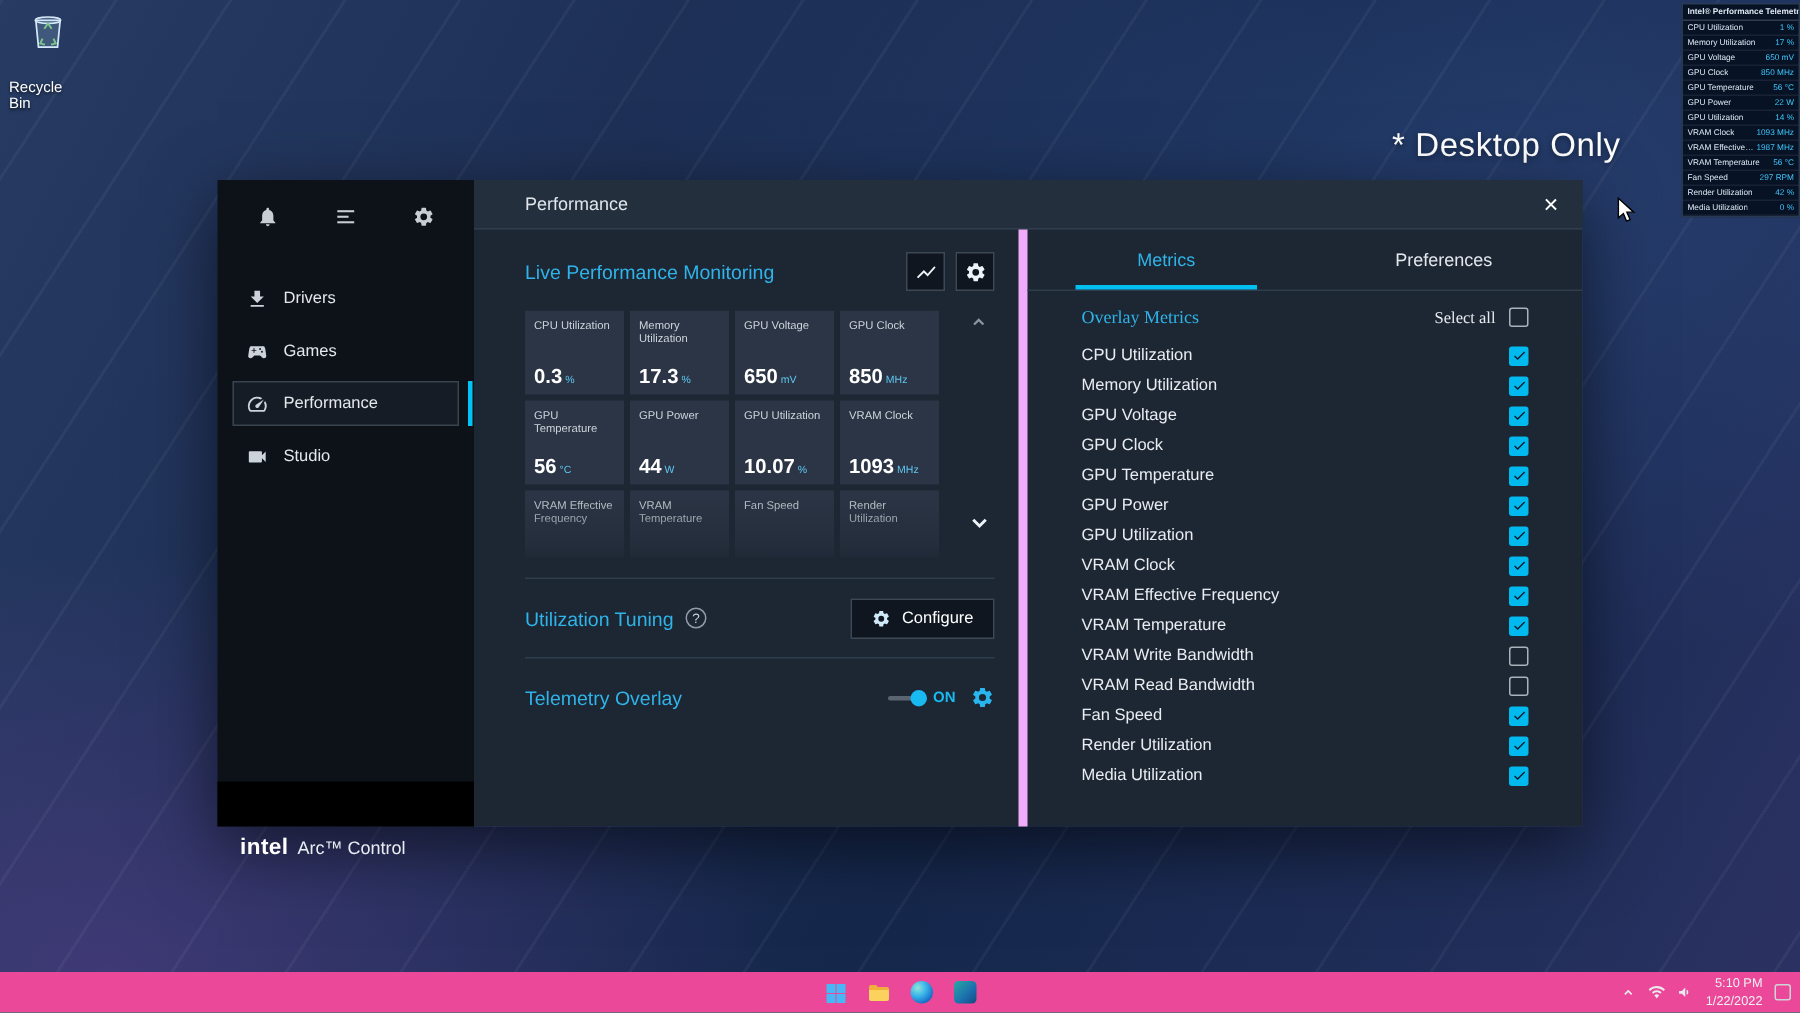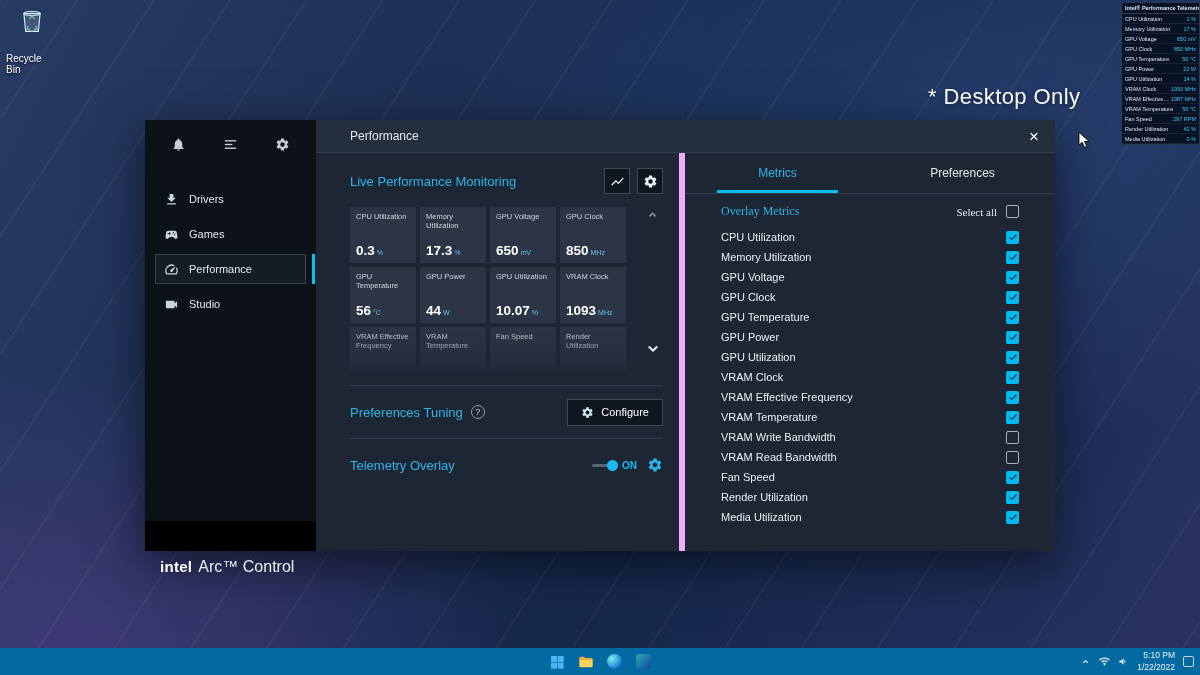--- a/index.html
+++ b/index.html
@@ -43,21 +43,21 @@
   .sidebar-top { height:36px; margin-top:6px; display:flex; align-items:center; justify-content:space-between; padding:0 26px; }
   .sidebar-top .ic { width:15px; height:15px; color:#c8cdd3; fill:#c8cdd3; }
   .nav { margin-top:22px; padding:0 10px; }
   .nav-item { height:30px; margin-bottom:5px; display:flex; align-items:center; gap:10px; padding:0 8px;
     color:#e4e8ec; font-size:11px; border:1px solid transparent; position:relative; }
   .nav-item .ic { width:15px; height:15px; fill:#ccd3da; color:#ccd3da; flex:0 0 auto; }
   .nav-item.active { background:#151c25; border-color:#39434e; }
   .nav-item.active::after { content:""; position:absolute; right:-10px; top:-1px; bottom:-1px; width:3px; background:#00c4f5; }
   .sidebar-logo { margin-top:auto; height:30px; background:#000; display:flex; align-items:baseline; gap:6px; padding:0 15px; }
   .logo-intel { color:#fff; font-size:15px; font-weight:bold; letter-spacing:0.3px; }
-  .logo-product { color:#e9edf1; font-size:16px;margin-top:37px; }
+  .logo-product { color:#e9edf1; font-size:12px;margin-top:37px; }
 
   
   .content { width:739px; background:#1d2734; display:flex; flex-direction:column; }
   .content-header { height:33px; background:#232f3d; border-bottom:1px solid #303d4c; display:flex; align-items:center; justify-content:space-between; padding:0 16px 0 34px; }
   .header-title { font-size:12px; color:#dfe5eb; }
   .close-btn { color:#fff; font-size:17px; line-height:1; cursor:default; }
   .content-body { flex:1; display:flex; min-height:0; }
 
   
   .left-col { width:369px; padding:0 16px 0 34px; border-right:6px solid #f0abfc; }
@@ -106,21 +106,21 @@
   .om-title { color:#2fb3e8; font-size:12px; }
   .select-all { display:flex; align-items:center; gap:9px; color:#e6eaee; font-size:11px; }
   .checkbox { width:13px; height:13px; border-radius:2px; background:#00b9ee; display:flex; align-items:center; justify-content:center; flex:0 0 auto; }
   .checkbox svg { width:10px; height:10px; fill:#0a1a2a; }
   .checkbox.off { background:transparent; border:1.5px solid #a9b1b9; }
   .metric-rows { margin-top:8px; }
   .metric-row { height:20px; display:flex; align-items:center; justify-content:space-between; }
   .metric-label { font-size:11px; color:#e9edf1; }
 
   
-  .taskbar { position:absolute; left:0; right:0; bottom:0; height:27px; background:#0369a1; }
+  .taskbar { position:absolute; left:0; right:0; bottom:0; height:27px; background:#ec4899; }
   .tb-center { position:absolute; left:50%; top:0; bottom:0; transform:translateX(-50%); display:flex; align-items:center; gap:12px; }
   .tb-icon { width:17px; height:17px; display:flex; align-items:center; justify-content:center; }
   .tb-icon svg { width:16px; height:16px; }
   .edge-circle { width:15px; height:15px; border-radius:50%;
     background: radial-gradient(circle at 32% 30%, #8fe6da 0%, #38b2e9 40%, #1b72c9 72%, #0e4fa0 100%); }
   .app-square { width:15px; height:15px; border-radius:3px; background:linear-gradient(135deg,#2aa9a0 0%, #1b6fae 60%, #14497e 100%); }
   .tb-right { position:absolute; right:6px; top:0; bottom:0; display:flex; align-items:center; gap:8px; }
   .tb-right .ic { width:11px; height:11px; fill:#e8ebef; color:#e8ebef; }
   .clock { text-align:right; font-size:8.5px; line-height:1.3; color:#eef1f4; }
   .notif-square { width:11px; height:11px; border:1px solid #cfd4d9; border-radius:2px; }
@@ -405,21 +405,21 @@
                 <svg width="20" height="20">
                   <use href="#i-chev-down"></use>
                 </svg>
               </div>
           </div>
 
           <div class="divider div-after-tiles"></div>
 
           <div class="row-52">
             <div class="title-with-help">
-              <span class="section-title">Preferences Tuning</span>
+              <span class="section-title">Utilization Tuning</span>
               <span class="help-circle">?</span>
             </div>
             <div class="configure-btn">
               <svg class="ic">
                   <use href="#i-gear"></use>
                 </svg>
               <span>Configure</span>
             </div>
           </div>
 

